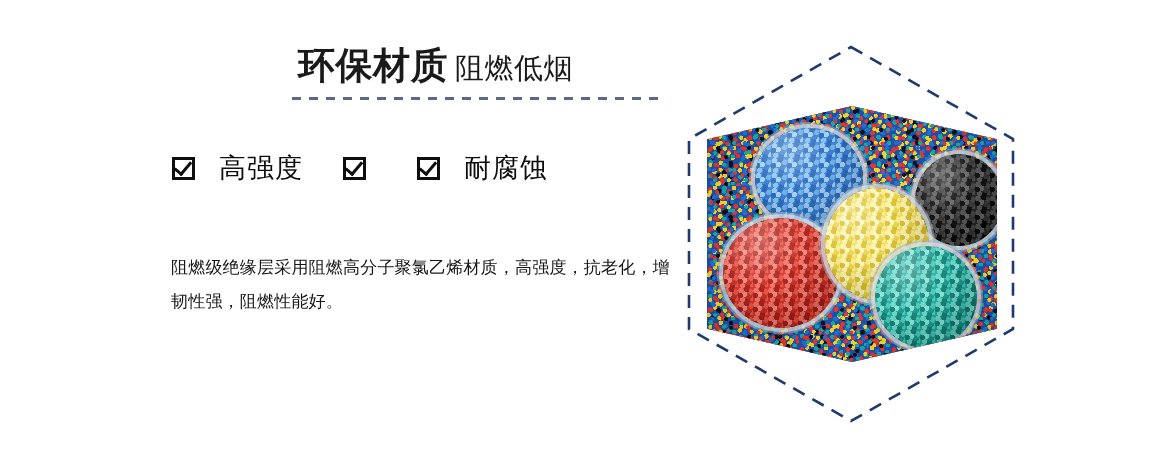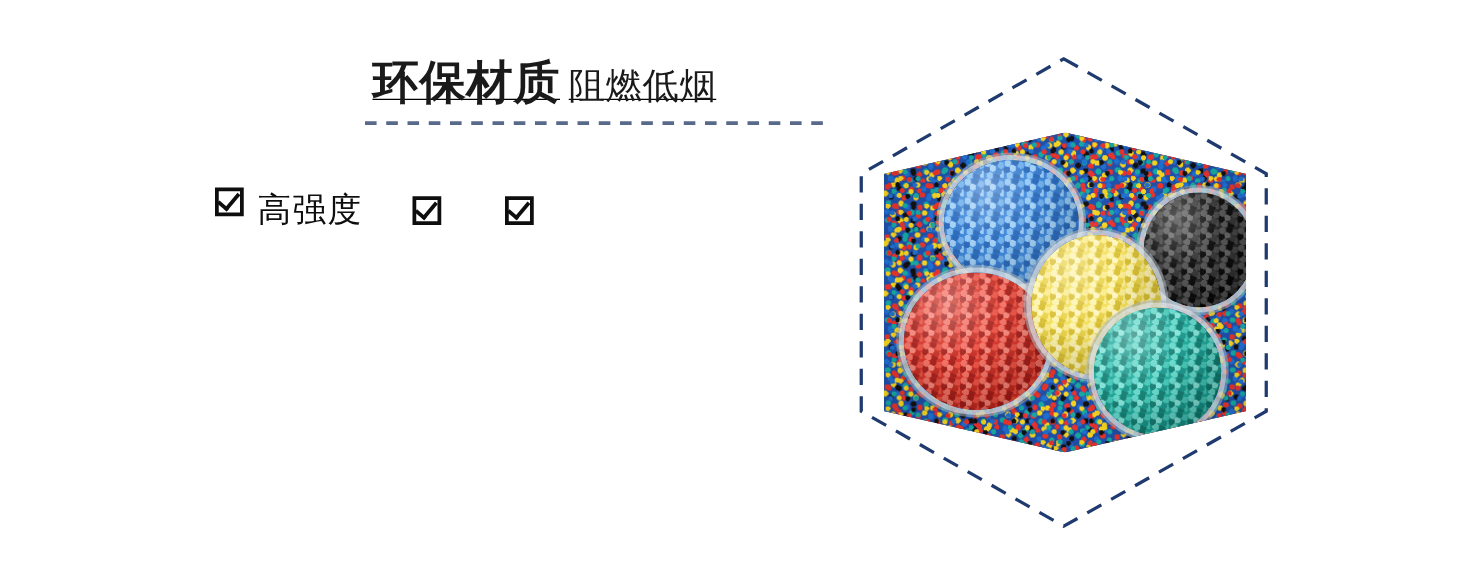--- a/index.html
+++ b/index.html
@@ -32,21 +32,20 @@
     width: 690px;
     height: 452px;
   }
 
   .headline {
     position: absolute;
     left: 298px;
     top: 47px;
     white-space: nowrap;
     line-height: 1;
-    text-decoration: underline;
   }
   .headline-strong {
     font-size: 37px;
     font-weight: bold;
     letter-spacing: 0.5px;
     color: #1a1a1a;
     vertical-align: baseline;
   }
   .headline-light {
     font-size: 29px;
@@ -71,20 +70,22 @@
   .feature-row {
     position: absolute;
     left: 172px;
     top: 150px;
     display: flex;
     align-items: center;
     white-space: nowrap;
   }
   .feature-item {
     display: flex;
+    align-items: center;
+    gap: 13px;
   }
   .feature-item + .feature-item {
     margin-left: 40px;
   }
   .check-icon {
     display: inline-block;
     width: 23px;
     height: 23px;
     position: relative;
     box-sizing: border-box;
@@ -371,24 +372,26 @@
         <span class="check-icon"></span>
         <span class="feature-label">高强度</span>
       </div>
 
       <div class="feature-item">
         <span class="check-icon"></span>
       </div>
 
       <div class="feature-item">
         <span class="check-icon"></span>
+        <span class="feature-label">耐腐蚀</span>
       </div>
 
     </div>
 
+    <p class="body-copy">阻燃级绝缘层采用阻燃高分子聚氯乙烯材质，高强度，抗老化，增韧性强，阻燃性能好。</p>
 
   </div>
 
   <div class="hex-stage">
 
     <svg class="hex-outline" viewBox="0 0 330 380">
       <polygon points="165,3 327,95 327,285 165,377 3,285 3,95" fill="none" stroke="#1f3a6e" stroke-width="2.6" stroke-dasharray="13 9" stroke-linecap="butt"></polygon>
     </svg>
 
     <div class="hex-photo">

